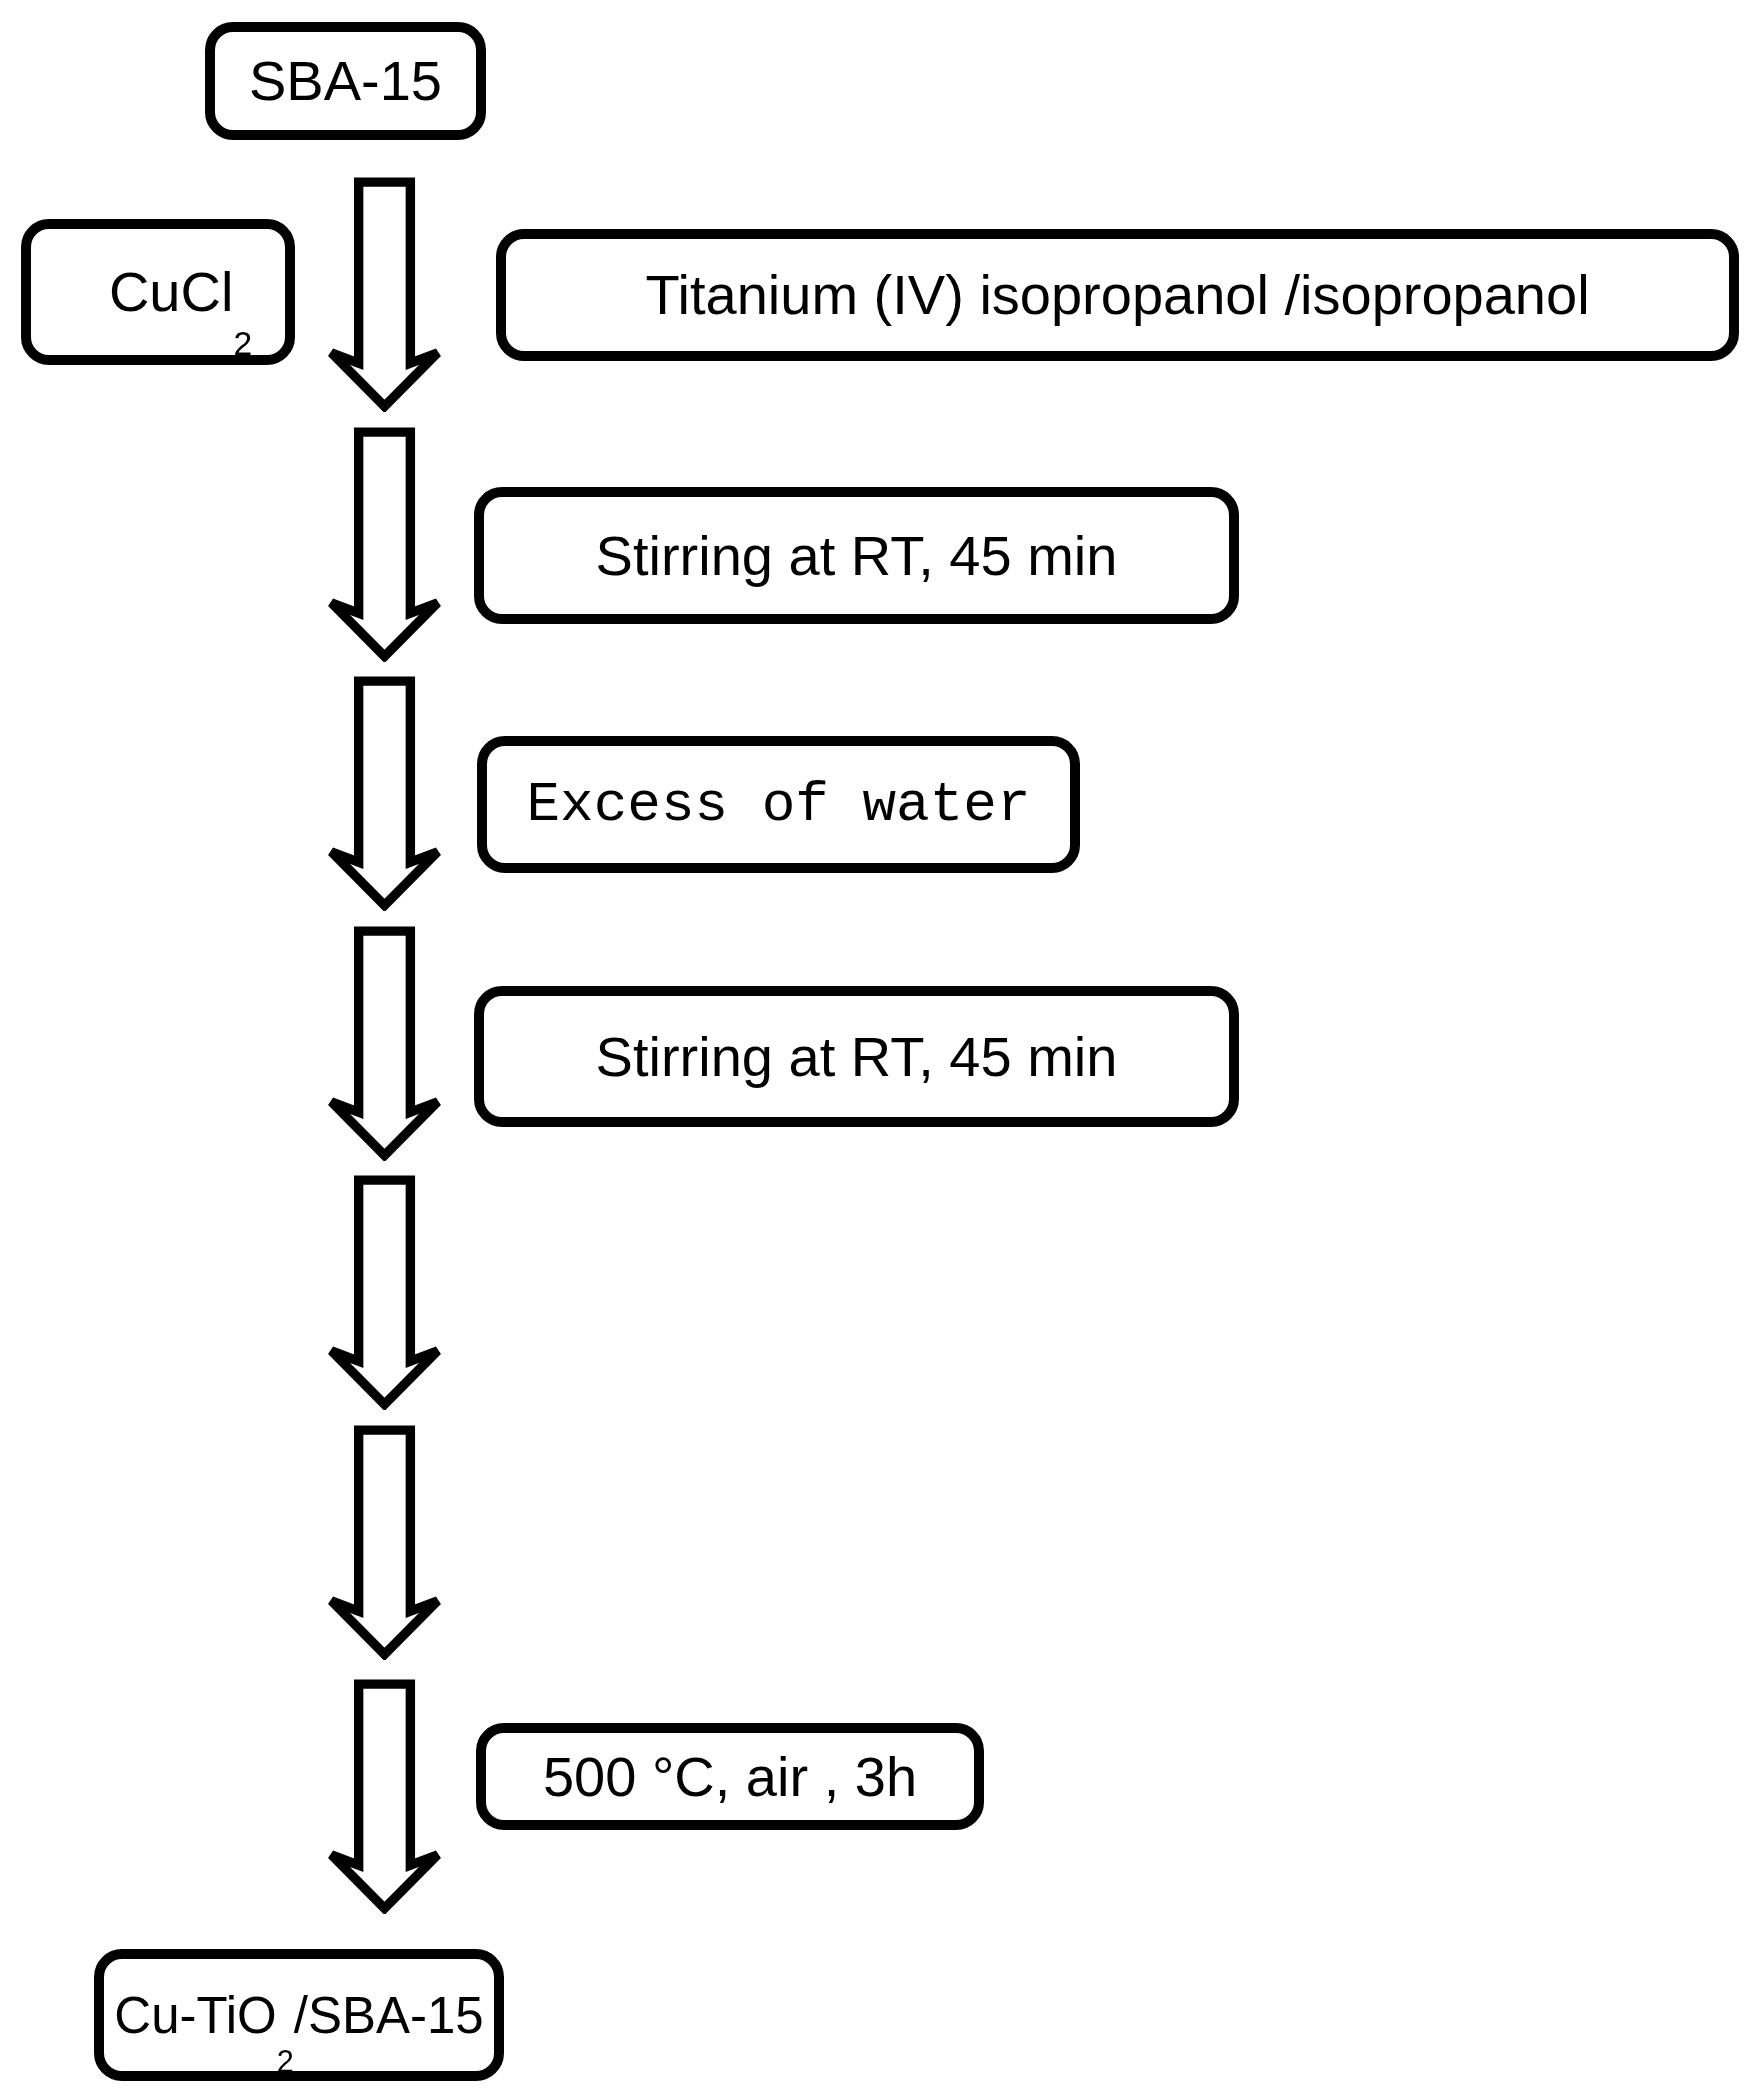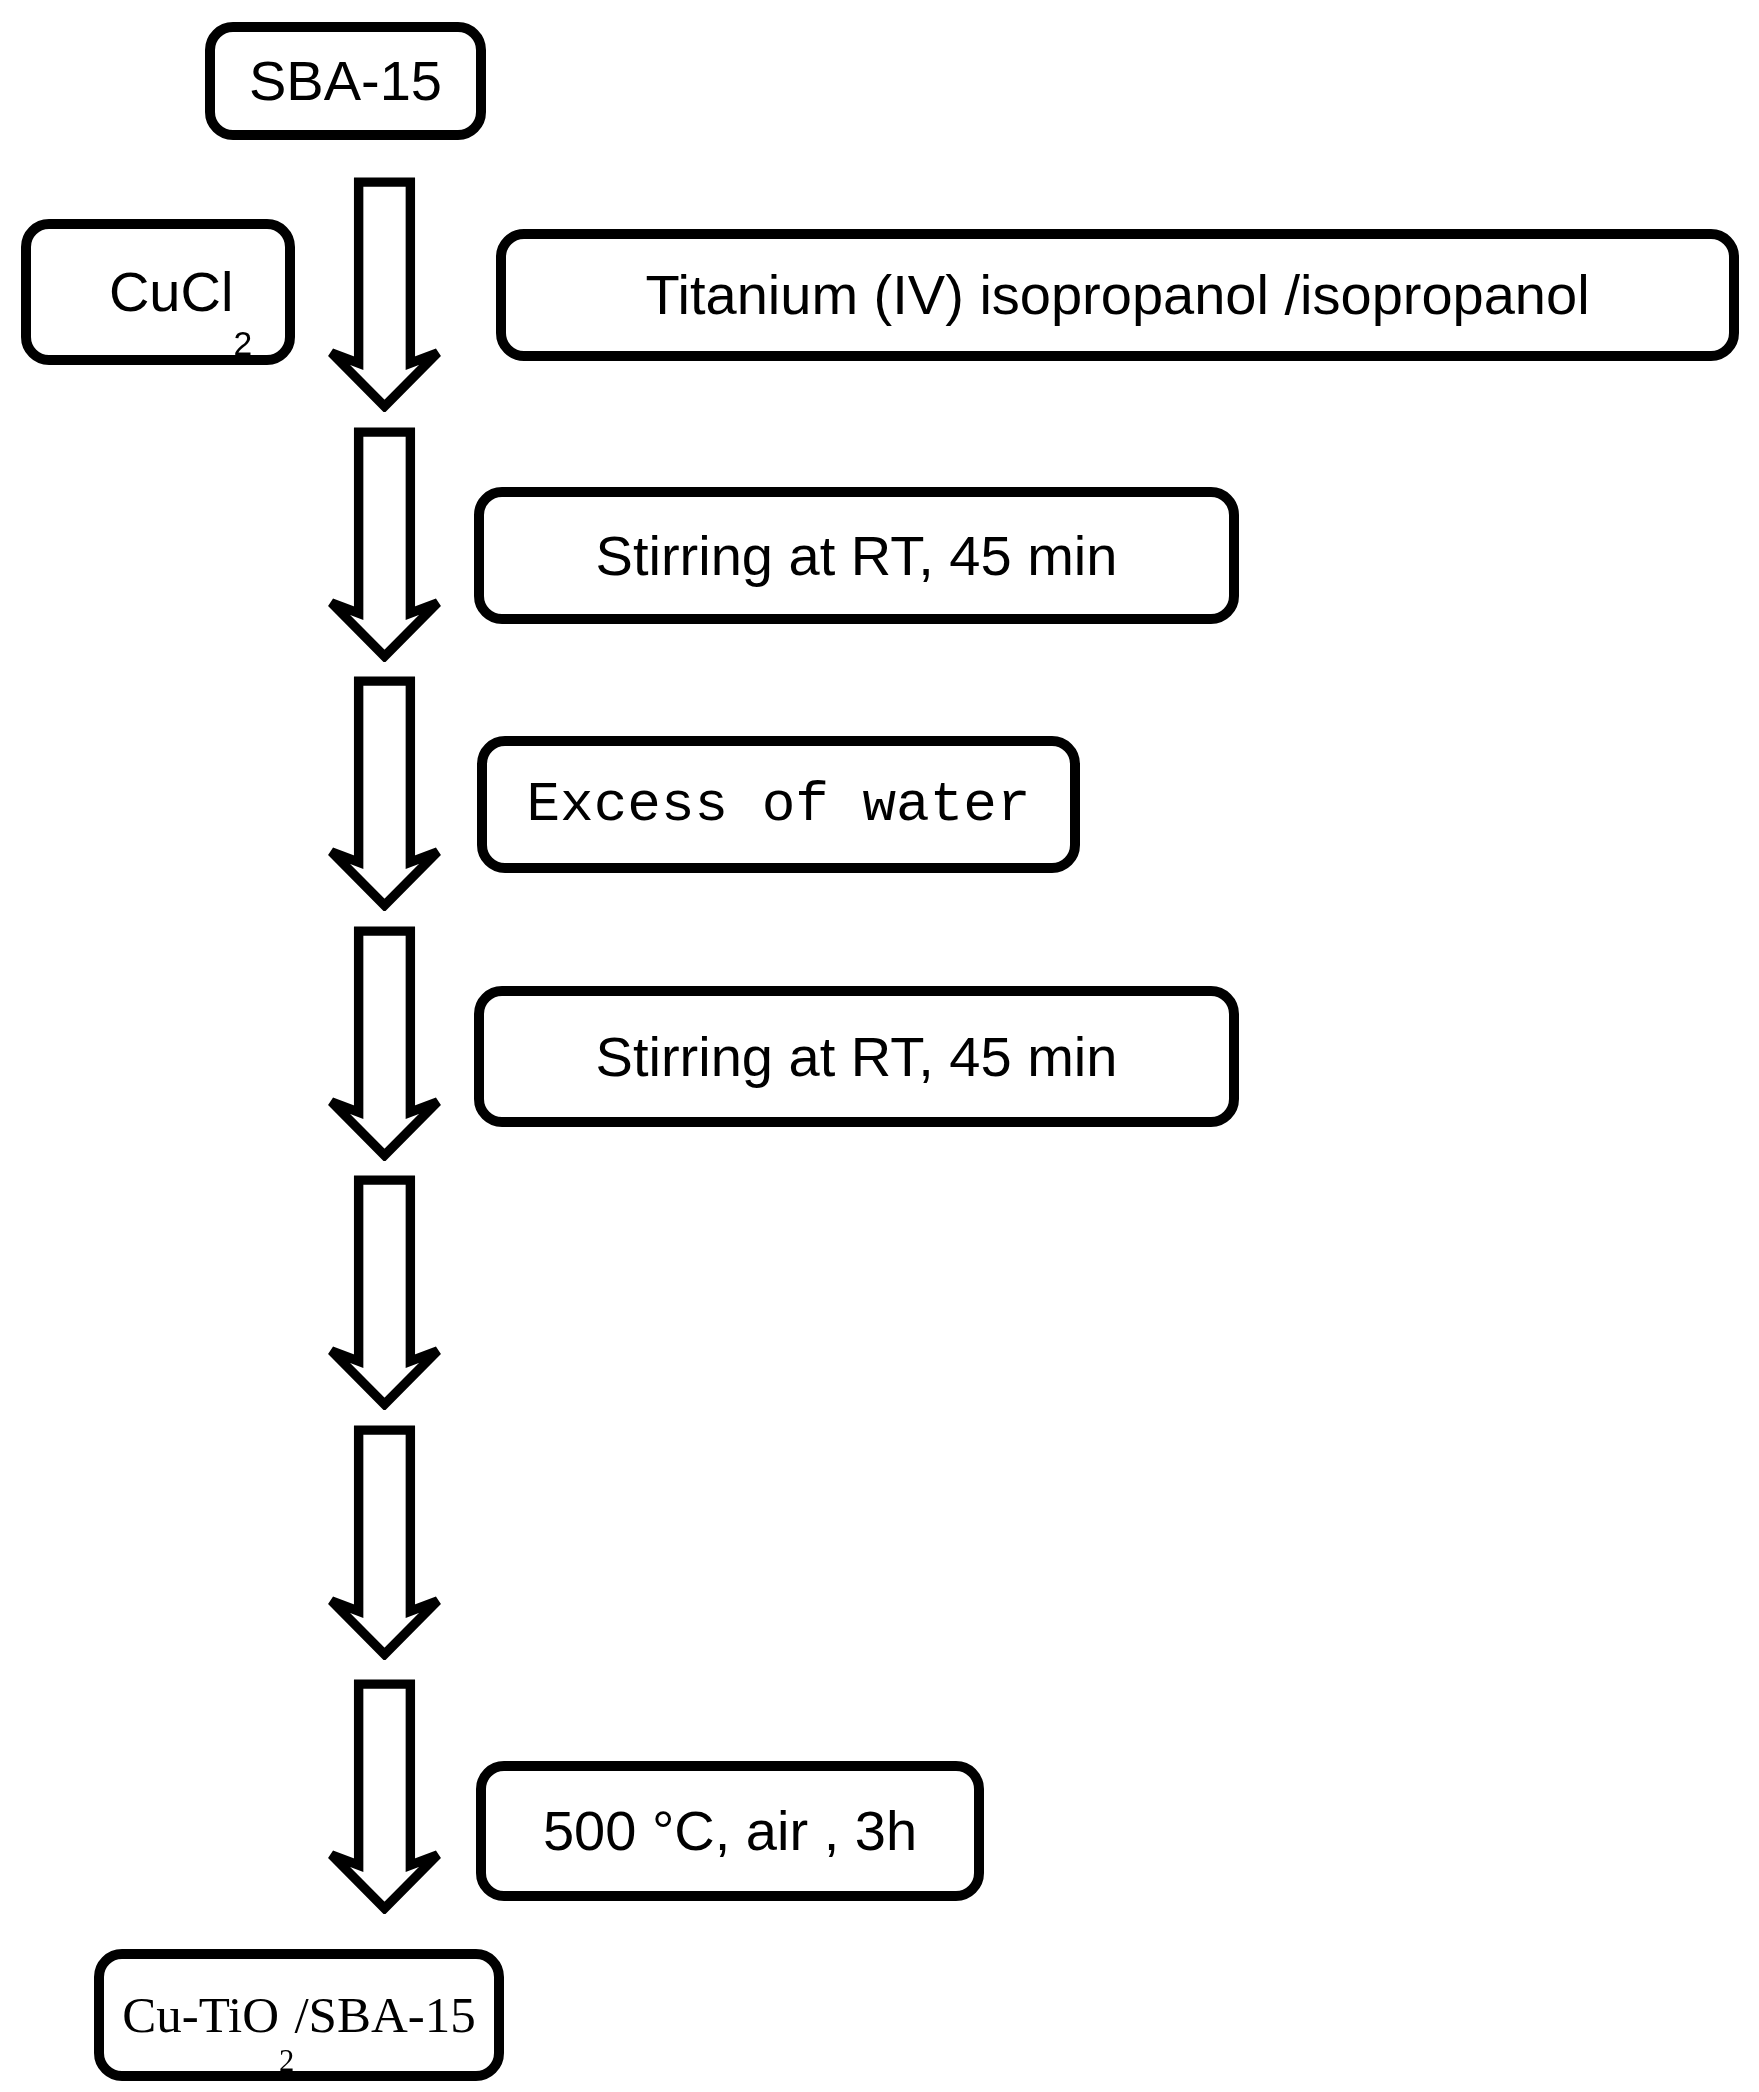--- a/index.html
+++ b/index.html
@@ -36,22 +36,22 @@
   }
   
   .n-sba15          { left: 205px; top: 21.7px;   width: 281px;  height: 118px; }
   .n-cucl2          { left: 21px;  top: 219px;  width: 274px;  height: 146px; padding-left: 45px; }
   .n-titanium       { left: 496px; top: 229px;  width: 1243px; height: 132px; }
   .n-stirring1      { left: 474px; top: 487px;  width: 765px;  height: 137px; }
   .n-excess         { left: 477px; top: 736px;  width: 603px;  height: 137px; font-family: Liberation Mono, monospace; }
   .n-stirring2      { left: 474px; top: 986px; width: 765px;  height: 141px; }
   .n-centrifugation { left: 478px; top: 1227px; width: 562px;  height: 140px; }
   .n-drying         { left: 474px; top: 1476px; width: 832px;  height: 137px; }
-  .n-calcination    { left: 476px; top: 1723px; width: 508px;  height: 140px; margin-top: 38px; }
-  .n-product        { left: 94px; top: 1949px; width: 410px;  height: 132px; font-size: 51px; font-family: Liberation Serif, serif; }
+  .n-calcination    { left: 476px; top: 1723px; width: 508px;  height: 107px; }
+  .n-product        { left: 94px; top: 1949px; width: 410px;  height: 132px; font-size: 51px; }
 
   .arrow {
     position: absolute;
     left: 326px;
     width: 117px;
     height: 235px;
   }
   .a1 { top: 177px; }
   .a2 { top: 427px; }
   .a3 { top: 676px; }

